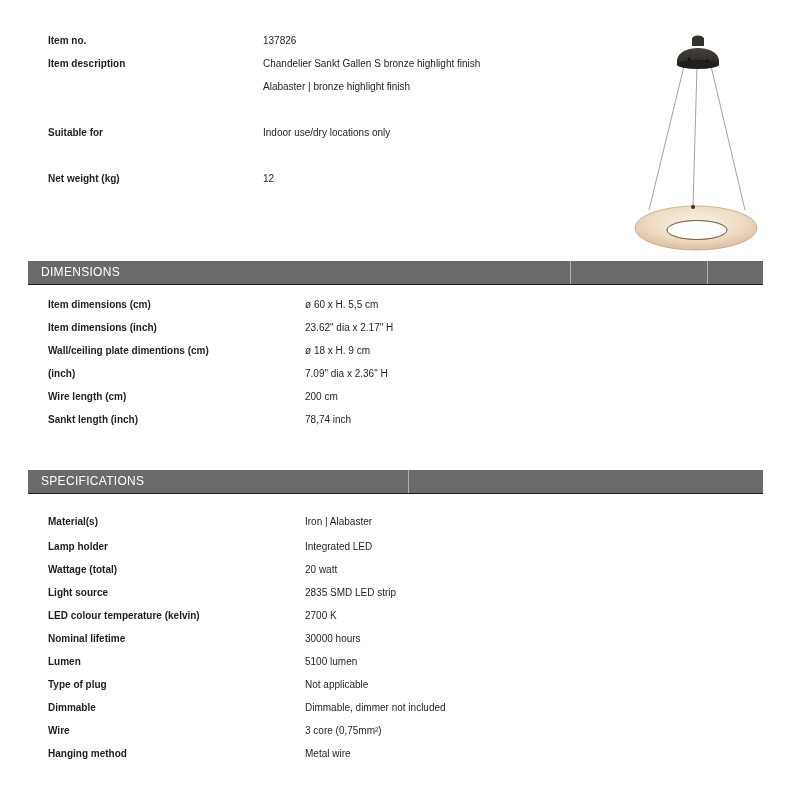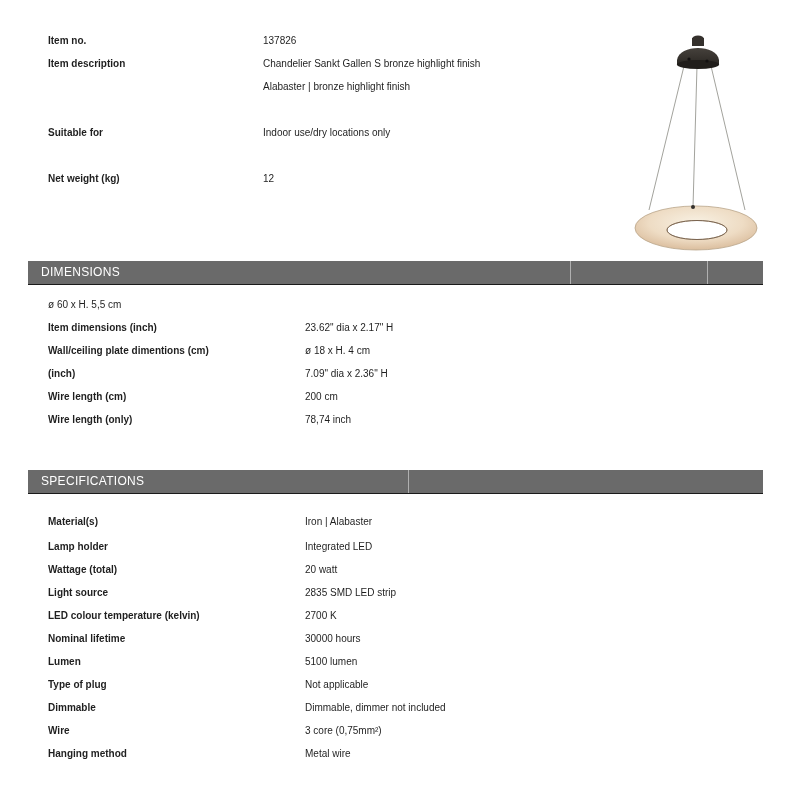--- a/index.html
+++ b/index.html
@@ -132,40 +132,43 @@
 
 <div id="dimensions-bar" class="section-bar">
   <div class="bar-label">DIMENSIONS</div>
   <div class="bar-divider" style="left:542px"></div>
   <div class="bar-divider" style="left:679px"></div>
 </div>
 
 <div id="dimensions-rows">
 
     <div class="row">
+      <div class="cell-label">
+        <div>Item dimensions (cm)</div>
+      </div>
       <div class="cell-value">
         <div>ø 60 x H. 5,5 cm</div>
       </div>
     </div>
 
     <div class="row">
       <div class="cell-label">
         <div>Item dimensions (inch)</div>
       </div>
       <div class="cell-value">
         <div>23.62" dia x 2.17" H</div>
       </div>
     </div>
 
     <div class="row">
       <div class="cell-label">
         <div>Wall/ceiling plate dimentions (cm)</div>
       </div>
       <div class="cell-value">
-        <div>ø 18 x H. 4 cm</div>
+        <div>ø 18 x H. 9 cm</div>
       </div>
     </div>
 
     <div class="row">
       <div class="cell-label">
         <div>(inch)</div>
       </div>
       <div class="cell-value">
         <div>7.09" dia x 2.36" H</div>
       </div>
@@ -175,21 +178,21 @@
       <div class="cell-label">
         <div>Wire length (cm)</div>
       </div>
       <div class="cell-value">
         <div>200 cm</div>
       </div>
     </div>
 
     <div class="row">
       <div class="cell-label">
-        <div>Wire length (only)</div>
+        <div>Sankt length (inch)</div>
       </div>
       <div class="cell-value">
         <div>78,74 inch</div>
       </div>
     </div>
   </div>
 
 <div id="specifications-bar" class="section-bar">
   <div class="bar-label">SPECIFICATIONS</div>
   <div class="bar-divider" style="left:380px"></div>

